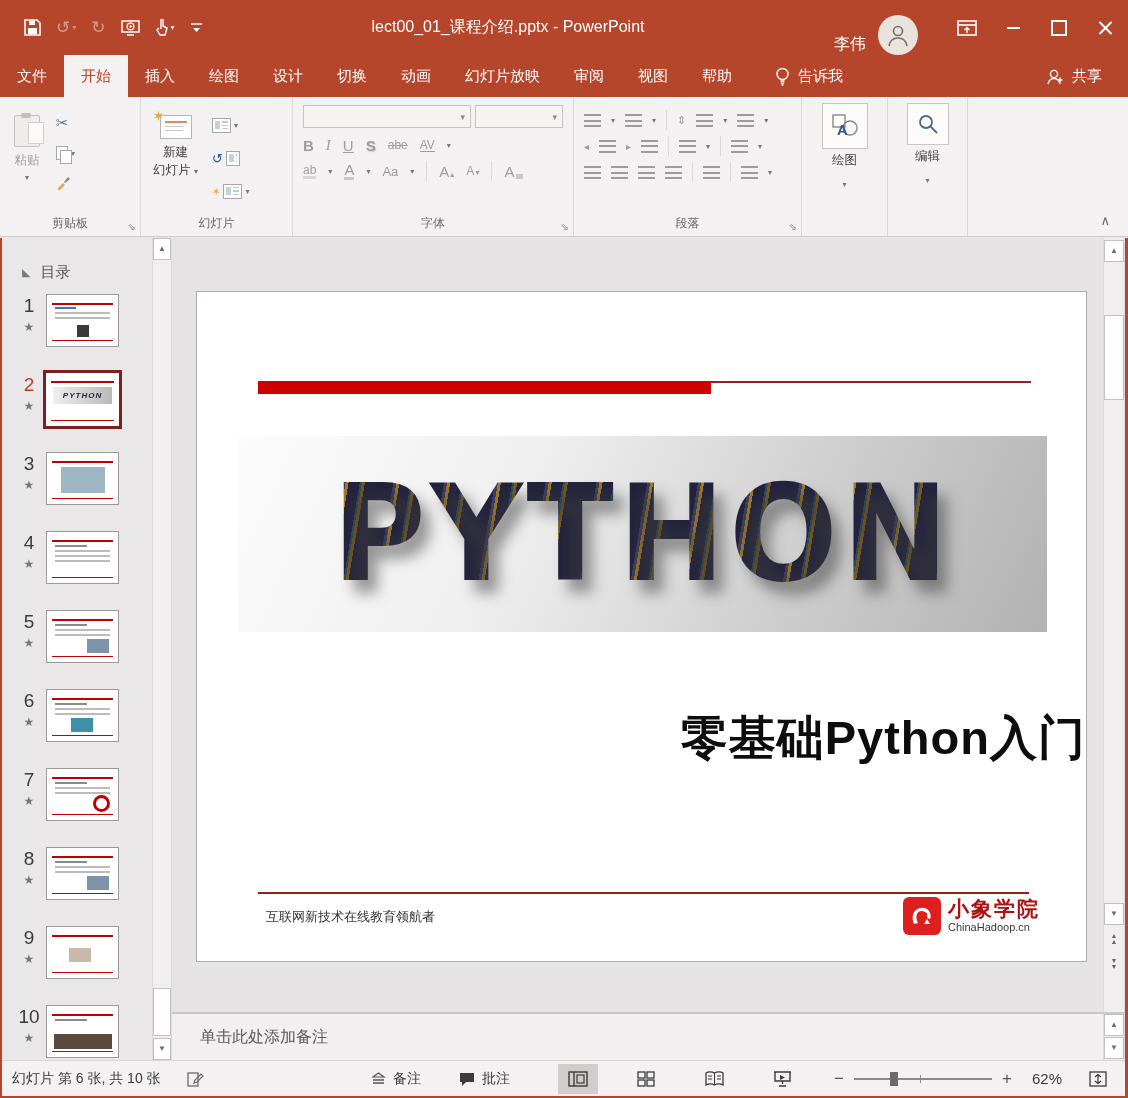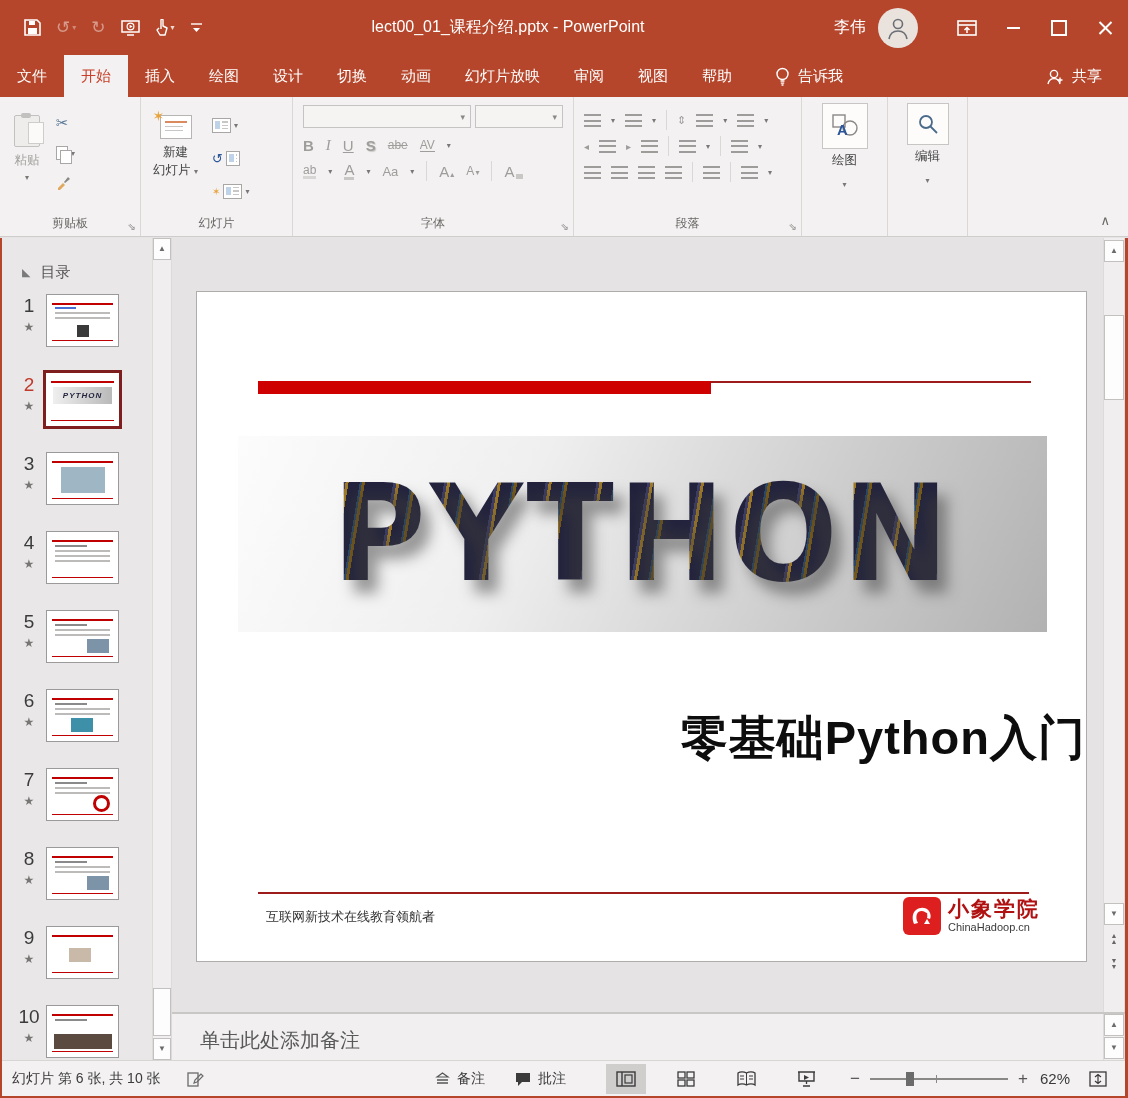--- a/index.html
+++ b/index.html
@@ -7,21 +7,21 @@
        font-family:"Liberation Sans","DejaVu Sans",sans-serif;background:#E6E4E4;
        -webkit-font-smoothing:antialiased;}
   
   #titlebar{position:absolute;left:0;top:0;width:1128px;height:55px;background:#B5462B;color:#fff;}
   #qat{position:absolute;left:24px;top:0;height:55px;display:flex;align-items:center;gap:15px;}
   .qicon{display:flex;align-items:center;justify-content:center;color:#fff;font-size:17px;line-height:1;}
   .qicon.dim{opacity:.45;}
   .mini-arrow{font-size:8px;color:#fff;opacity:.8;margin-left:2px;}
   #tb-title{position:absolute;left:508px;top:0;height:55px;transform:translateX(-50%);
             display:flex;align-items:center;font-size:16px;white-space:nowrap;}
-  #tb-right{position:absolute;right:0;top:0;height:55px;display:flex;align-items:center;}
+  #tb-right{position:absolute;right:0;top:0;height:55px;display:flex;align-items:flex-end;}
   #user-name{font-size:16px;margin-right:12px;}
   #avatar{width:40px;height:40px;border-radius:50%;background:#E9E2DD;display:flex;align-items:center;justify-content:center;margin-right:26px;}
   .winbtn{width:46px;height:55px;display:flex;align-items:center;justify-content:center;}
   .win-min-bar{width:13px;height:2px;background:#fff;}
   .win-max-box{width:12px;height:12px;border:2px solid #fff;}
   .win-close-x{position:relative;width:15px;height:15px;}
   .win-close-x::before,.win-close-x::after{content:"";position:absolute;left:-1px;top:6.5px;width:17px;height:2px;background:#fff;}
   .win-close-x::before{transform:rotate(45deg);}.win-close-x::after{transform:rotate(-45deg);}
   
   #tabrow{position:absolute;left:0;top:55px;width:1128px;height:42px;background:#B5462B;display:flex;align-items:stretch;color:#fff;}
@@ -115,29 +115,29 @@
           text-shadow:10px 12px 14px rgba(60,60,60,.50);}
   #slide-title{position:absolute;left:0;top:415px;width:100%;text-align:right;font-size:47px;font-weight:bold;color:#0d0d0d;letter-spacing:1px;}
   #deco-bottom{position:absolute;left:61px;top:600px;width:771px;height:2px;background:#9E1B1B;}
   #slide-footer{position:absolute;left:69px;top:616px;font-size:13px;color:#333;}
   #logo{position:absolute;right:46px;top:605px;display:flex;gap:7px;align-items:flex-start;}
   #logo-mark{width:38px;height:38px;background:#DE1F1F;border-radius:6px;display:flex;align-items:center;justify-content:center;}
   #logo-cn{font-size:21px;font-weight:bold;color:#B01212;letter-spacing:2px;line-height:1.15;}
   #logo-sub{font-size:11px;color:#3b3b3b;}
   #splitter{position:absolute;left:172px;top:1012px;width:956px;height:2px;background:#C9C7C5;}
   #notes{position:absolute;left:172px;top:1014px;width:931px;height:46px;background:#F1EFEF;}
-  #notes-text{position:absolute;left:28px;top:13px;font-size:20px;color:#595959;}
+  #notes-text{position:absolute;left:28px;top:13px;font-size:16px;color:#595959;}
   
   .winborder{position:absolute;background:#B5462B;}
   
   #statusbar{position:absolute;left:0;top:1060px;width:1128px;height:36px;background:#F3F1F1;border-top:1px solid #D8D6D4;box-sizing:border-box;
              display:flex;align-items:center;font-size:14px;color:#3b3b3b;}
   .sb-left{display:flex;align-items:center;gap:26px;padding-left:12px;}
   .sb-item{display:flex;align-items:center;gap:7px;}
-  .sb-right{margin-left:auto;display:flex;align-items:center;gap:0;padding-right:10px;}
+  .sb-right{margin-left:auto;display:flex;align-items:center;gap:8px;padding-right:10px;}
   .viewbtn{width:40px;height:30px;display:flex;align-items:center;justify-content:center;}
   .viewbtn.sel{background:#D0CECC;}
   #zoomwrap{display:flex;align-items:center;gap:10px;margin-left:24px;}
   #zoom-track{position:relative;width:138px;height:2px;background:#8a8886;}
   #zoom-tick{position:absolute;left:66px;top:-3px;width:1px;height:8px;background:#8a8886;}
   #zoom-thumb{position:absolute;left:36px;top:-6px;width:8px;height:14px;background:#6b6b6b;}
   .zoomsign{font-size:17px;color:#555;}
   #zoom-pct{font-size:15px;margin:0 8px 0 12px;}
 </style>
 </head>

